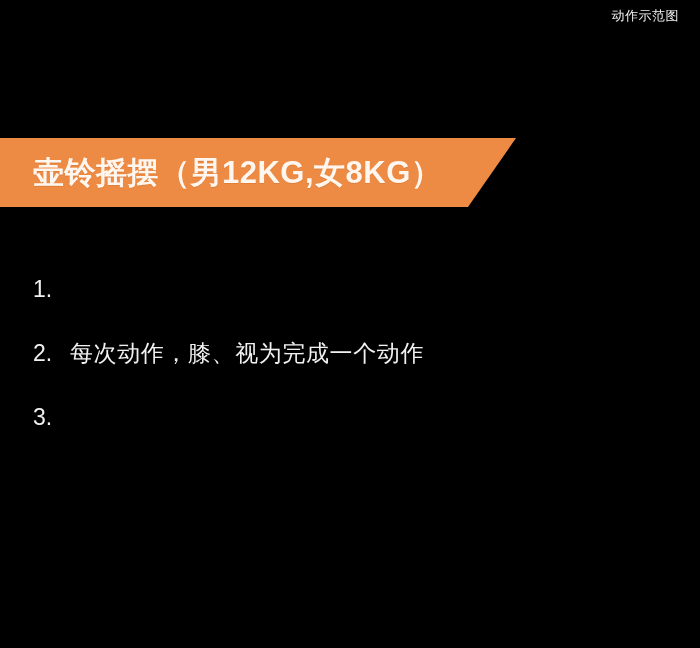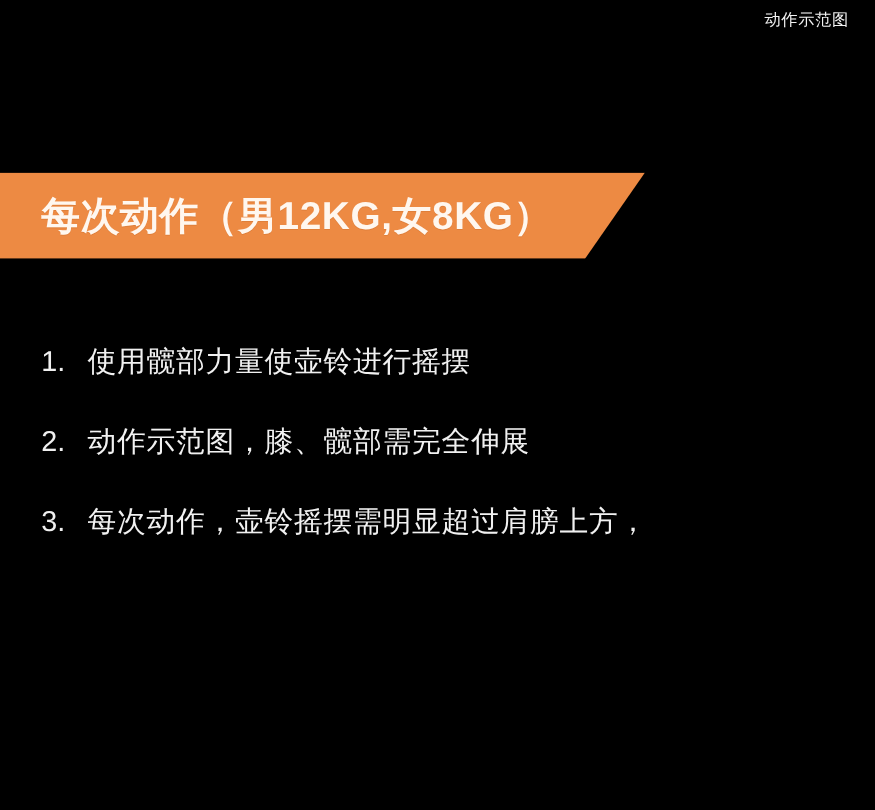--- a/index.html
+++ b/index.html
@@ -93,40 +93,38 @@
   }
 </style>
 </head>
 <body>
 
 <div id="slide">
 
   <div class="corner-label">动作示范图</div>
 
   <div class="banner">
-    <div class="banner-title">每次动作（男12KG,女8KG）</div>
+    <div class="banner-title">壶铃摇摆（男12KG,女8KG）</div>
   </div>
 
   <div class="steps">
 
     <div class="step">
       <div class="step-marker">1.</div>
       <div class="step-body">
-        <div class="step-line">使用髋部力量使壶铃进行摇摆</div>
       </div>
     </div>
 
     <div class="step">
       <div class="step-marker">2.</div>
       <div class="step-body">
-        <div class="step-line">动作示范图，膝、髋部需完全伸展</div>
+        <div class="step-line">每次动作，膝、视为完成一个动作</div>
       </div>
     </div>
 
     <div class="step">
       <div class="step-marker">3.</div>
       <div class="step-body">
-        <div class="step-line">每次动作，壶铃摇摆需明显超过肩膀上方，</div>
       </div>
     </div>
 
   </div>
 </div>
 
 </body></html>

